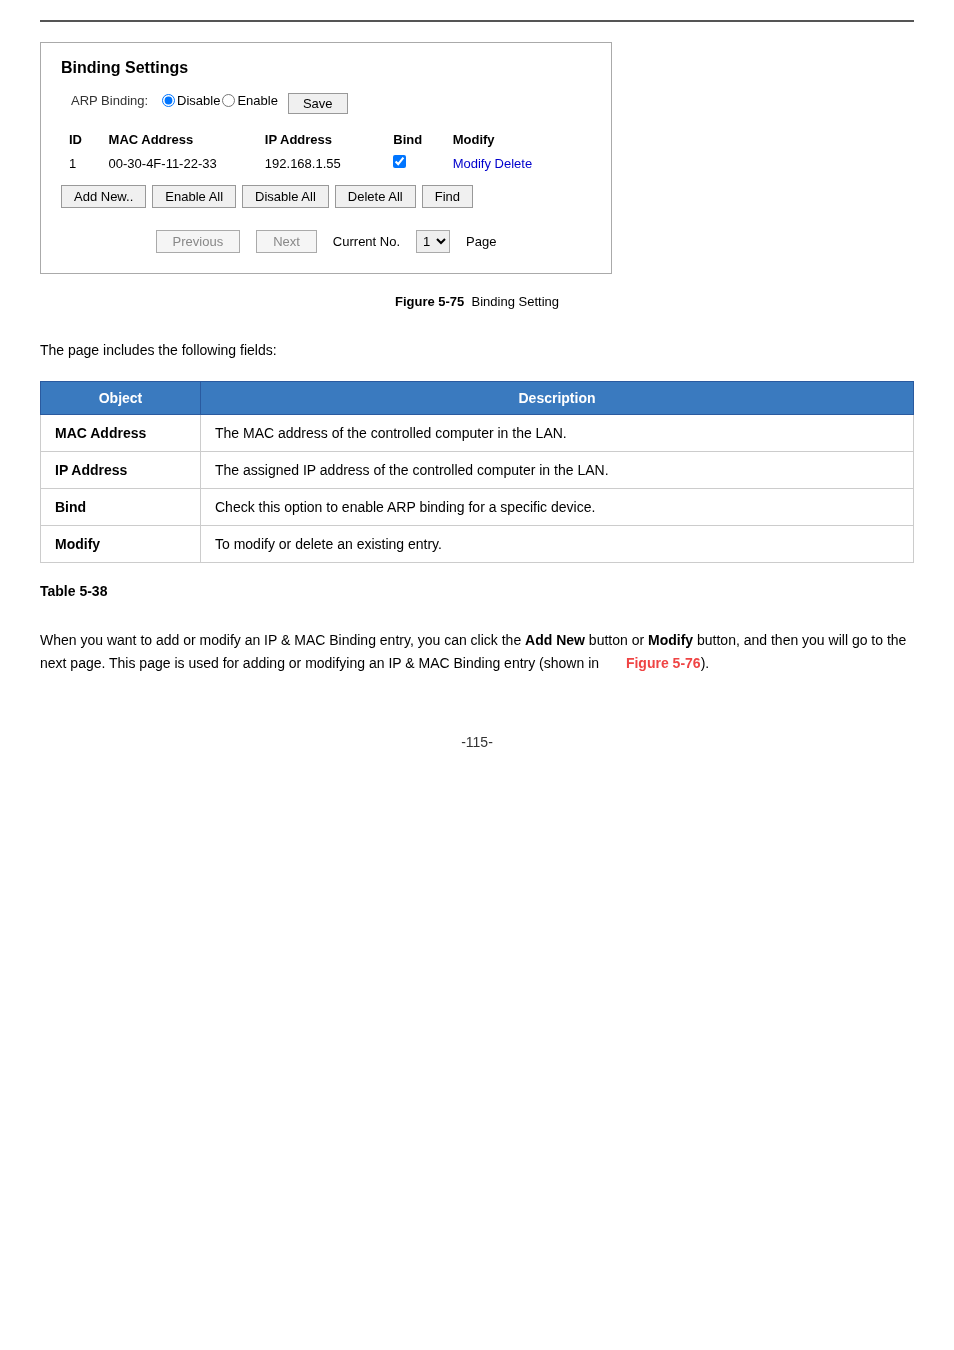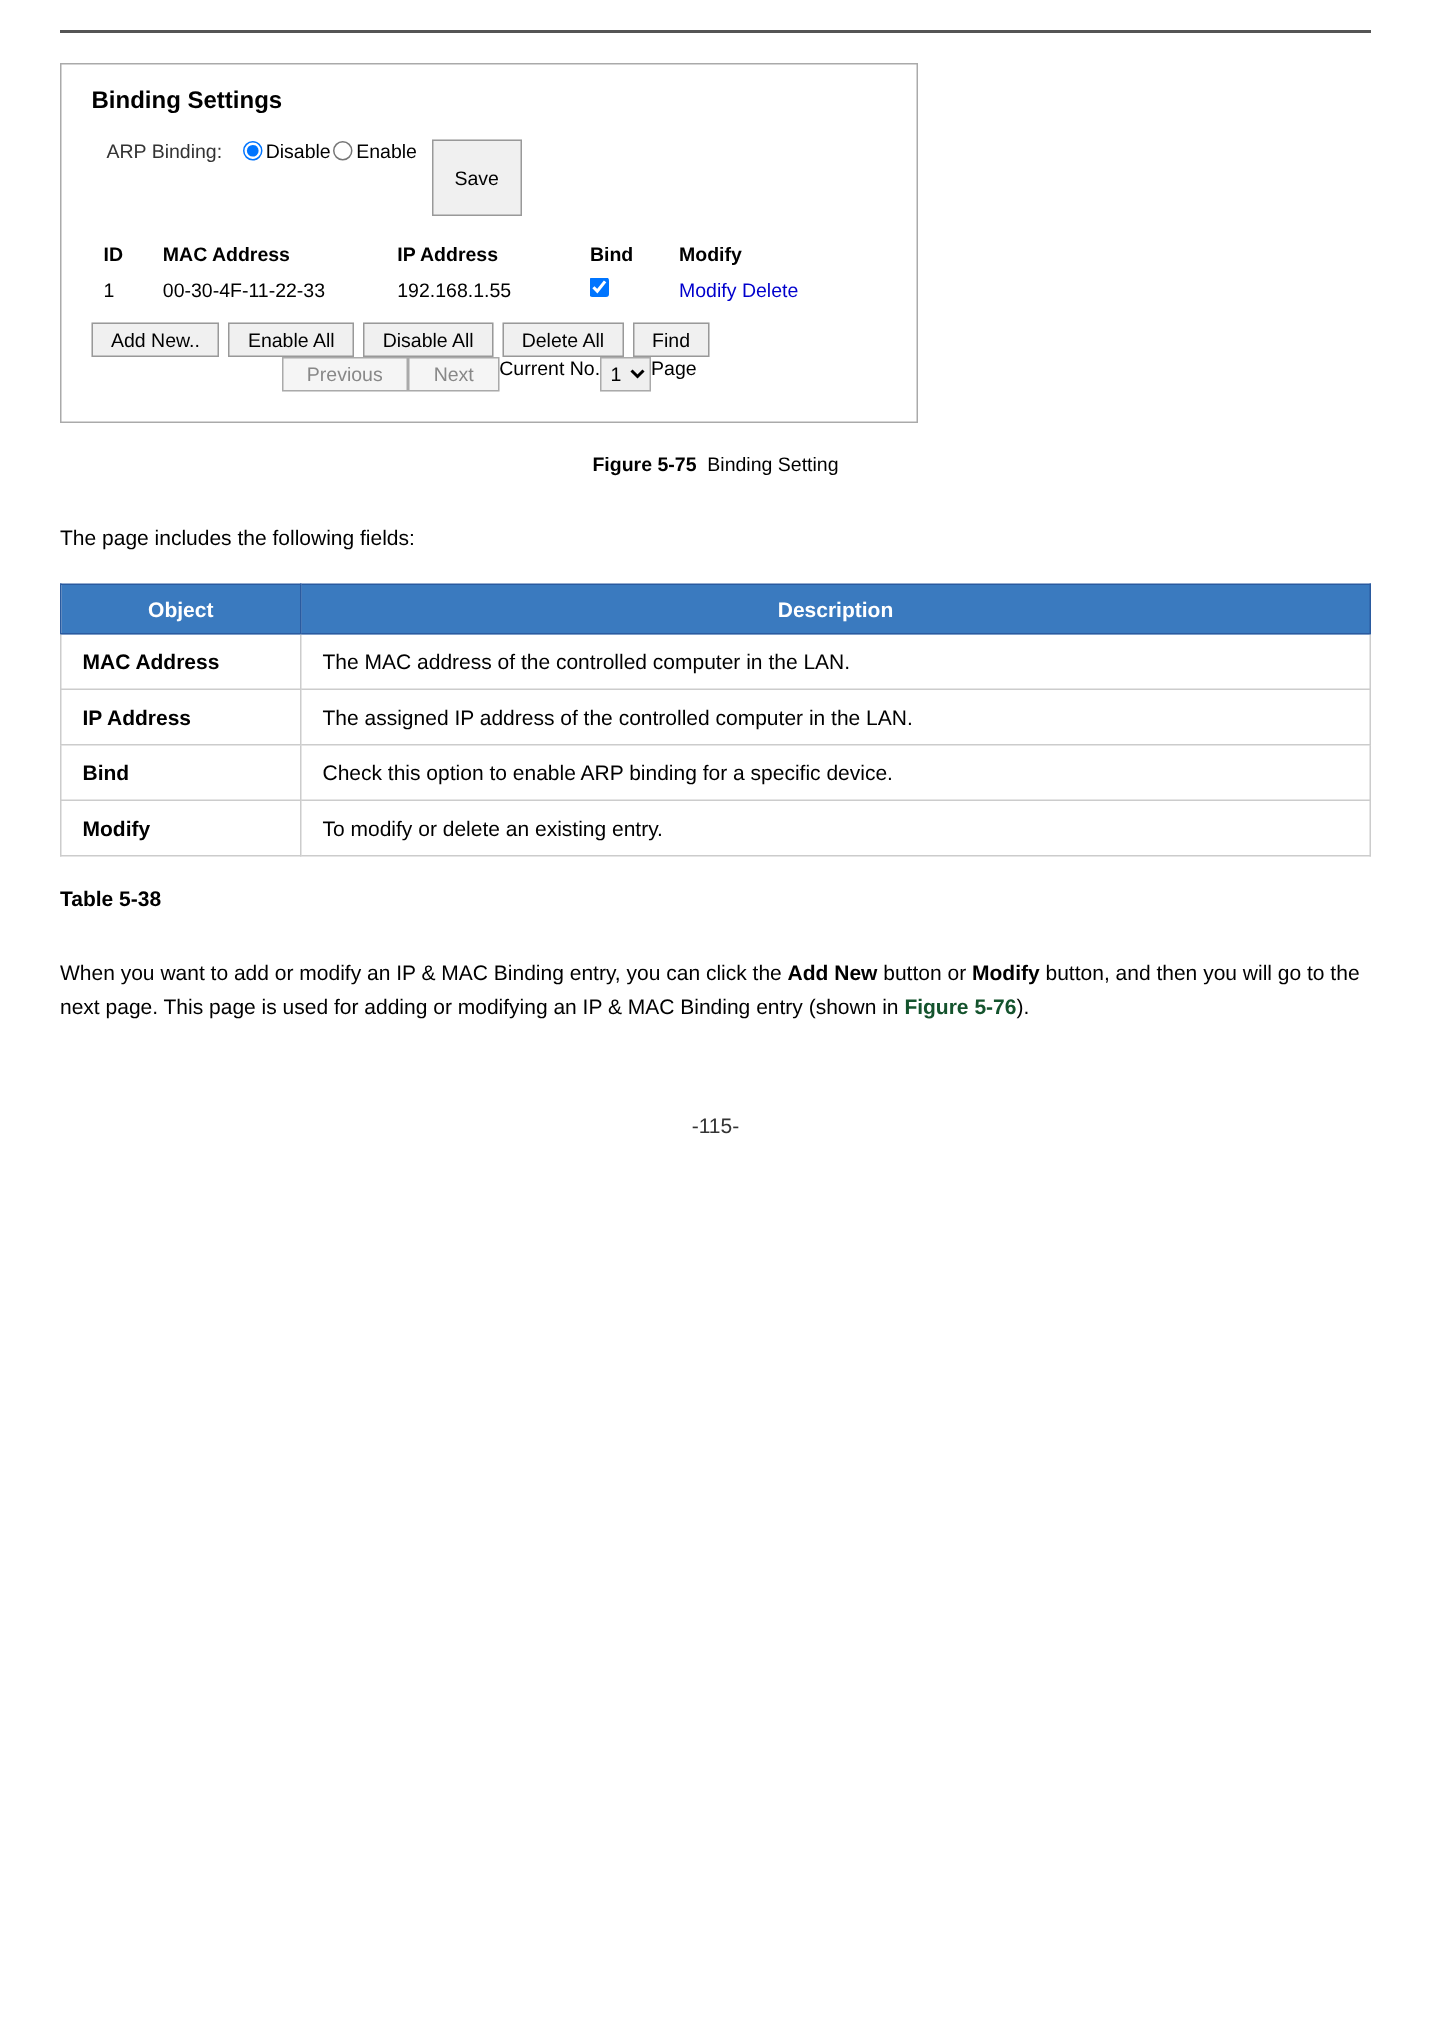--- a/index.html
+++ b/index.html
@@ -57,21 +57,21 @@
     .radio-group label {
       font-size: 13px;
       display: flex;
       align-items: center;
       gap: 3px;
     }
 
     .save-btn {
       border: 1px solid #999;
       background: #f0f0f0;
-      padding: 17px 14px;
+      padding: 2px 14px;
       font-size: 13px;
       cursor: pointer;
     }
 
     
     .binding-table {
       width: 100%;
       border-collapse: collapse;
       margin-bottom: 10px;
     }
@@ -114,22 +114,24 @@
       border: 1px solid #999;
       background: #f0f0f0;
       padding: 3px 12px;
       font-size: 13px;
       cursor: pointer;
     }
 
     
     .pagination-row {
       display: flex;
+      align-items: center;
       justify-content: center;
-      gap: 0;
+      gap: 16px;
+      margin-top: 22px;
     }
 
     .prev-next-btn {
       border: 1px solid #aaa;
       background: #f5f5f5;
       padding: 3px 16px;
       font-size: 13px;
       cursor: pointer;
       color: #888;
     }
@@ -201,23 +203,24 @@
     }
 
     
     .table-caption {
       font-size: 14px;
       font-weight: bold;
       margin-bottom: 30px;
     }
 
     .link-blue {
-      color: #14532d;
+      color: #ef4444;
       font-weight: bold;
       text-decoration: none;
+      margin-left: 23px;
     }
 
     
     .page-number {
       text-align: center;
       font-size: 14px;
       margin-top: 60px;
       color: #333;
     }
   </style>

